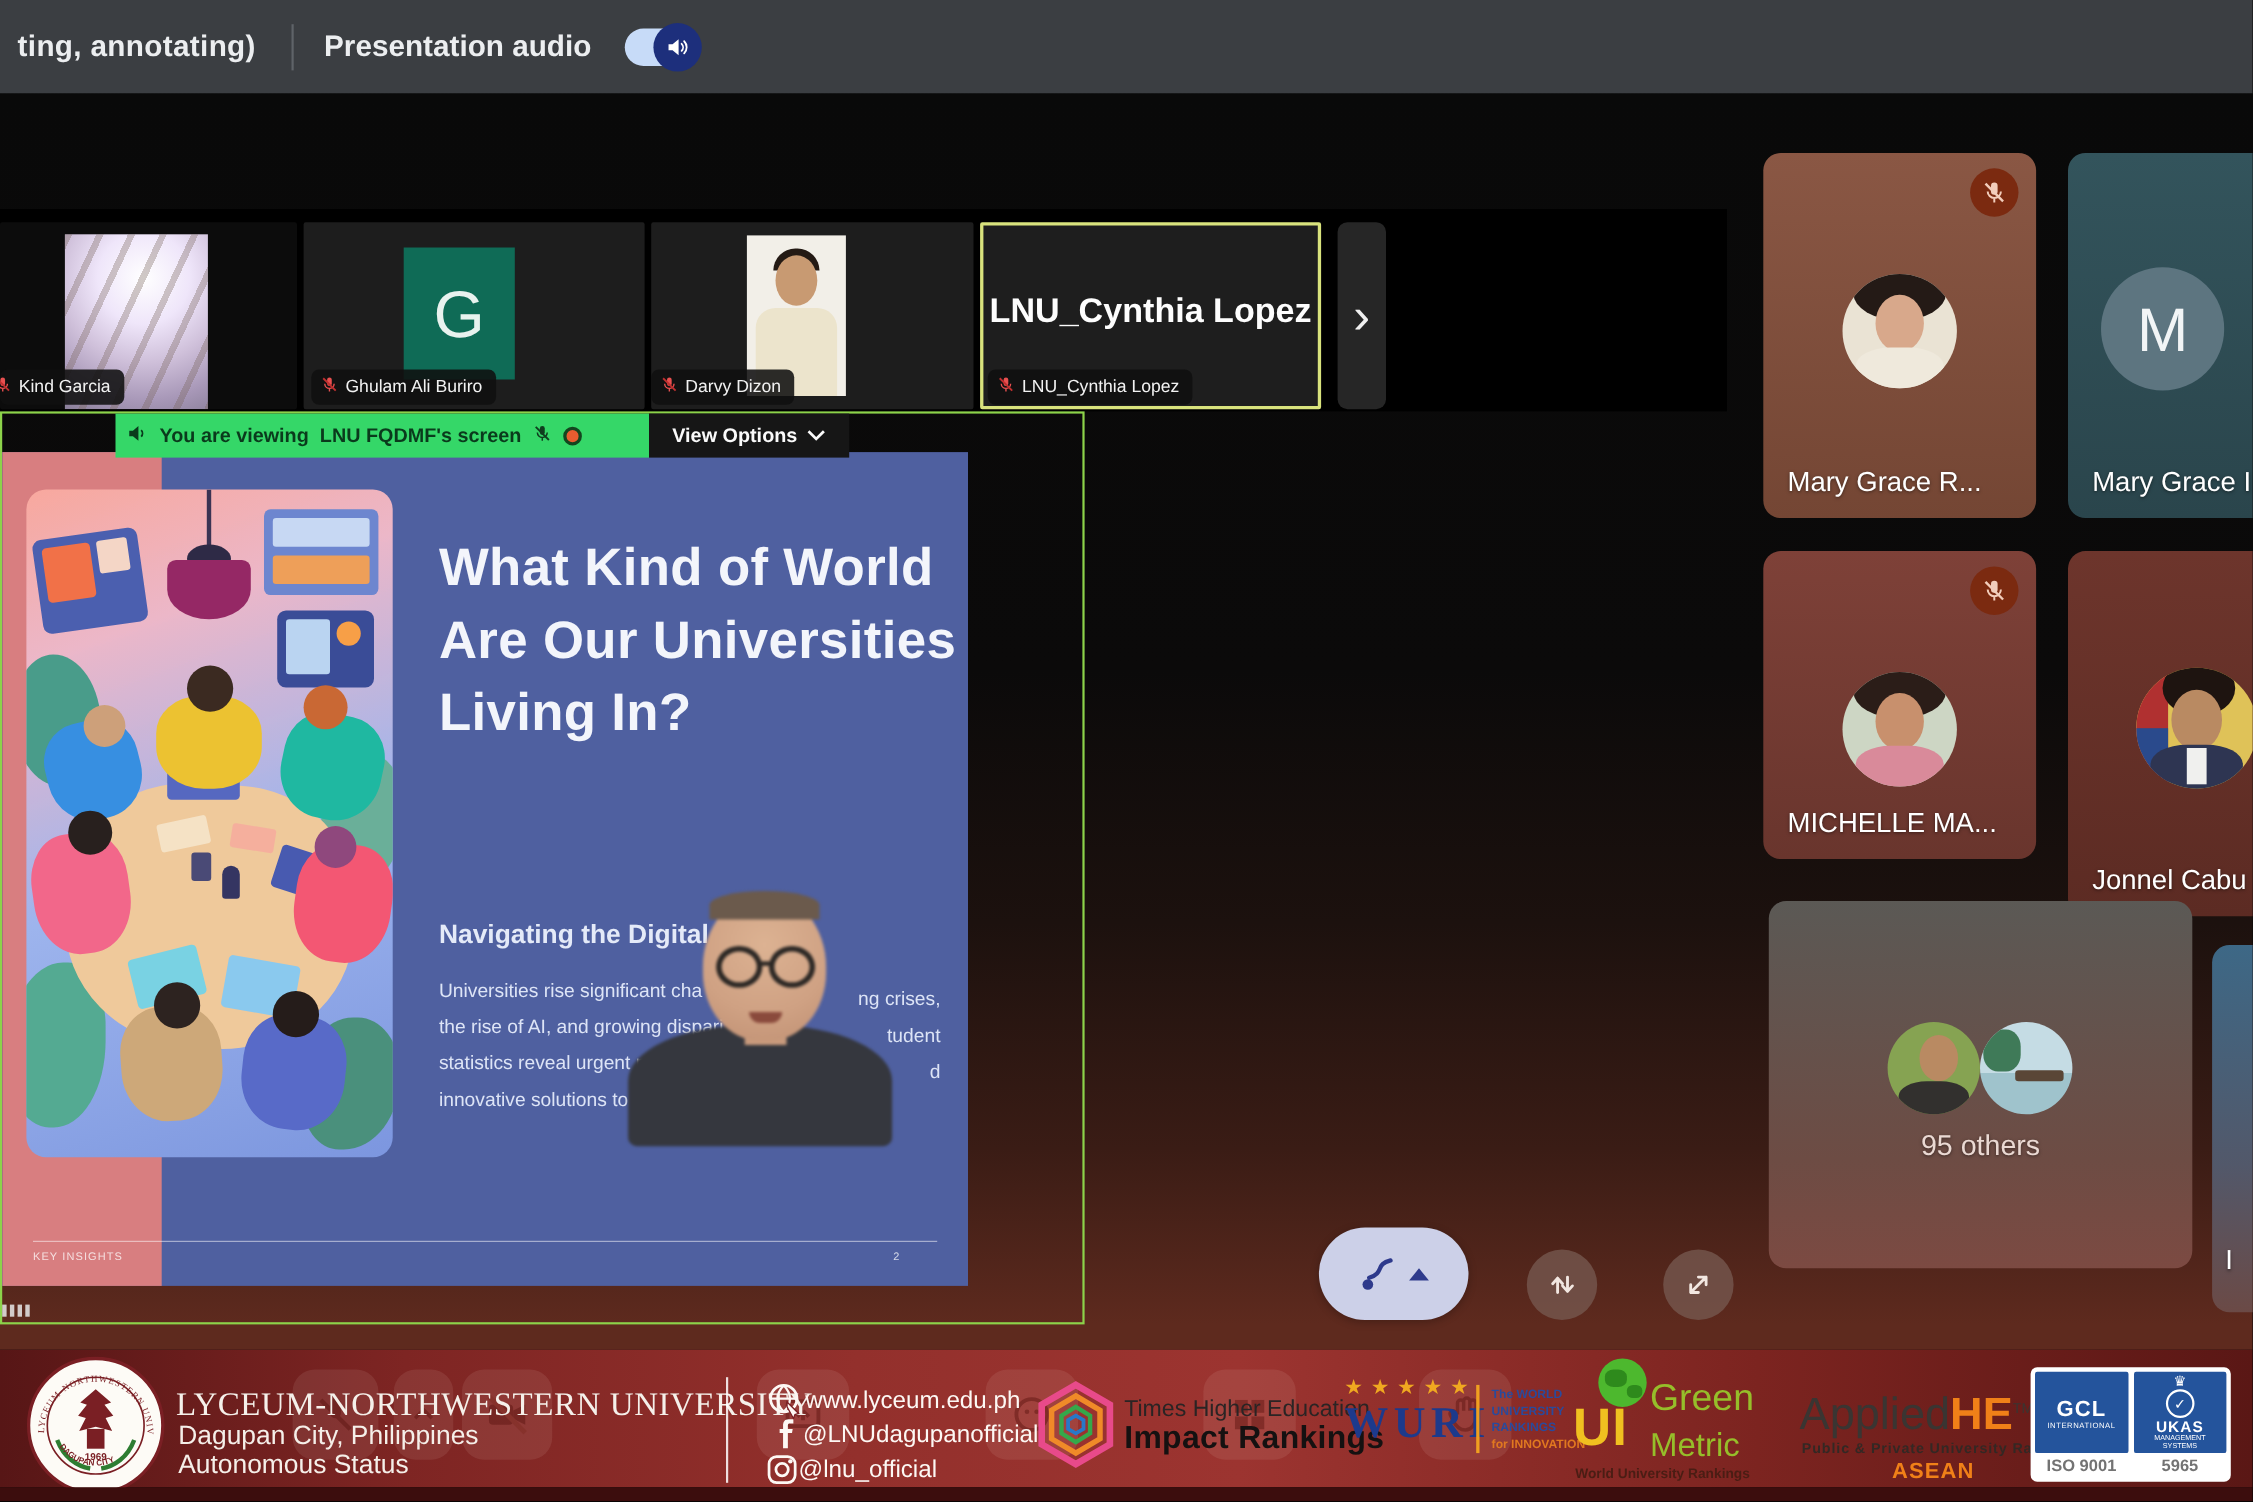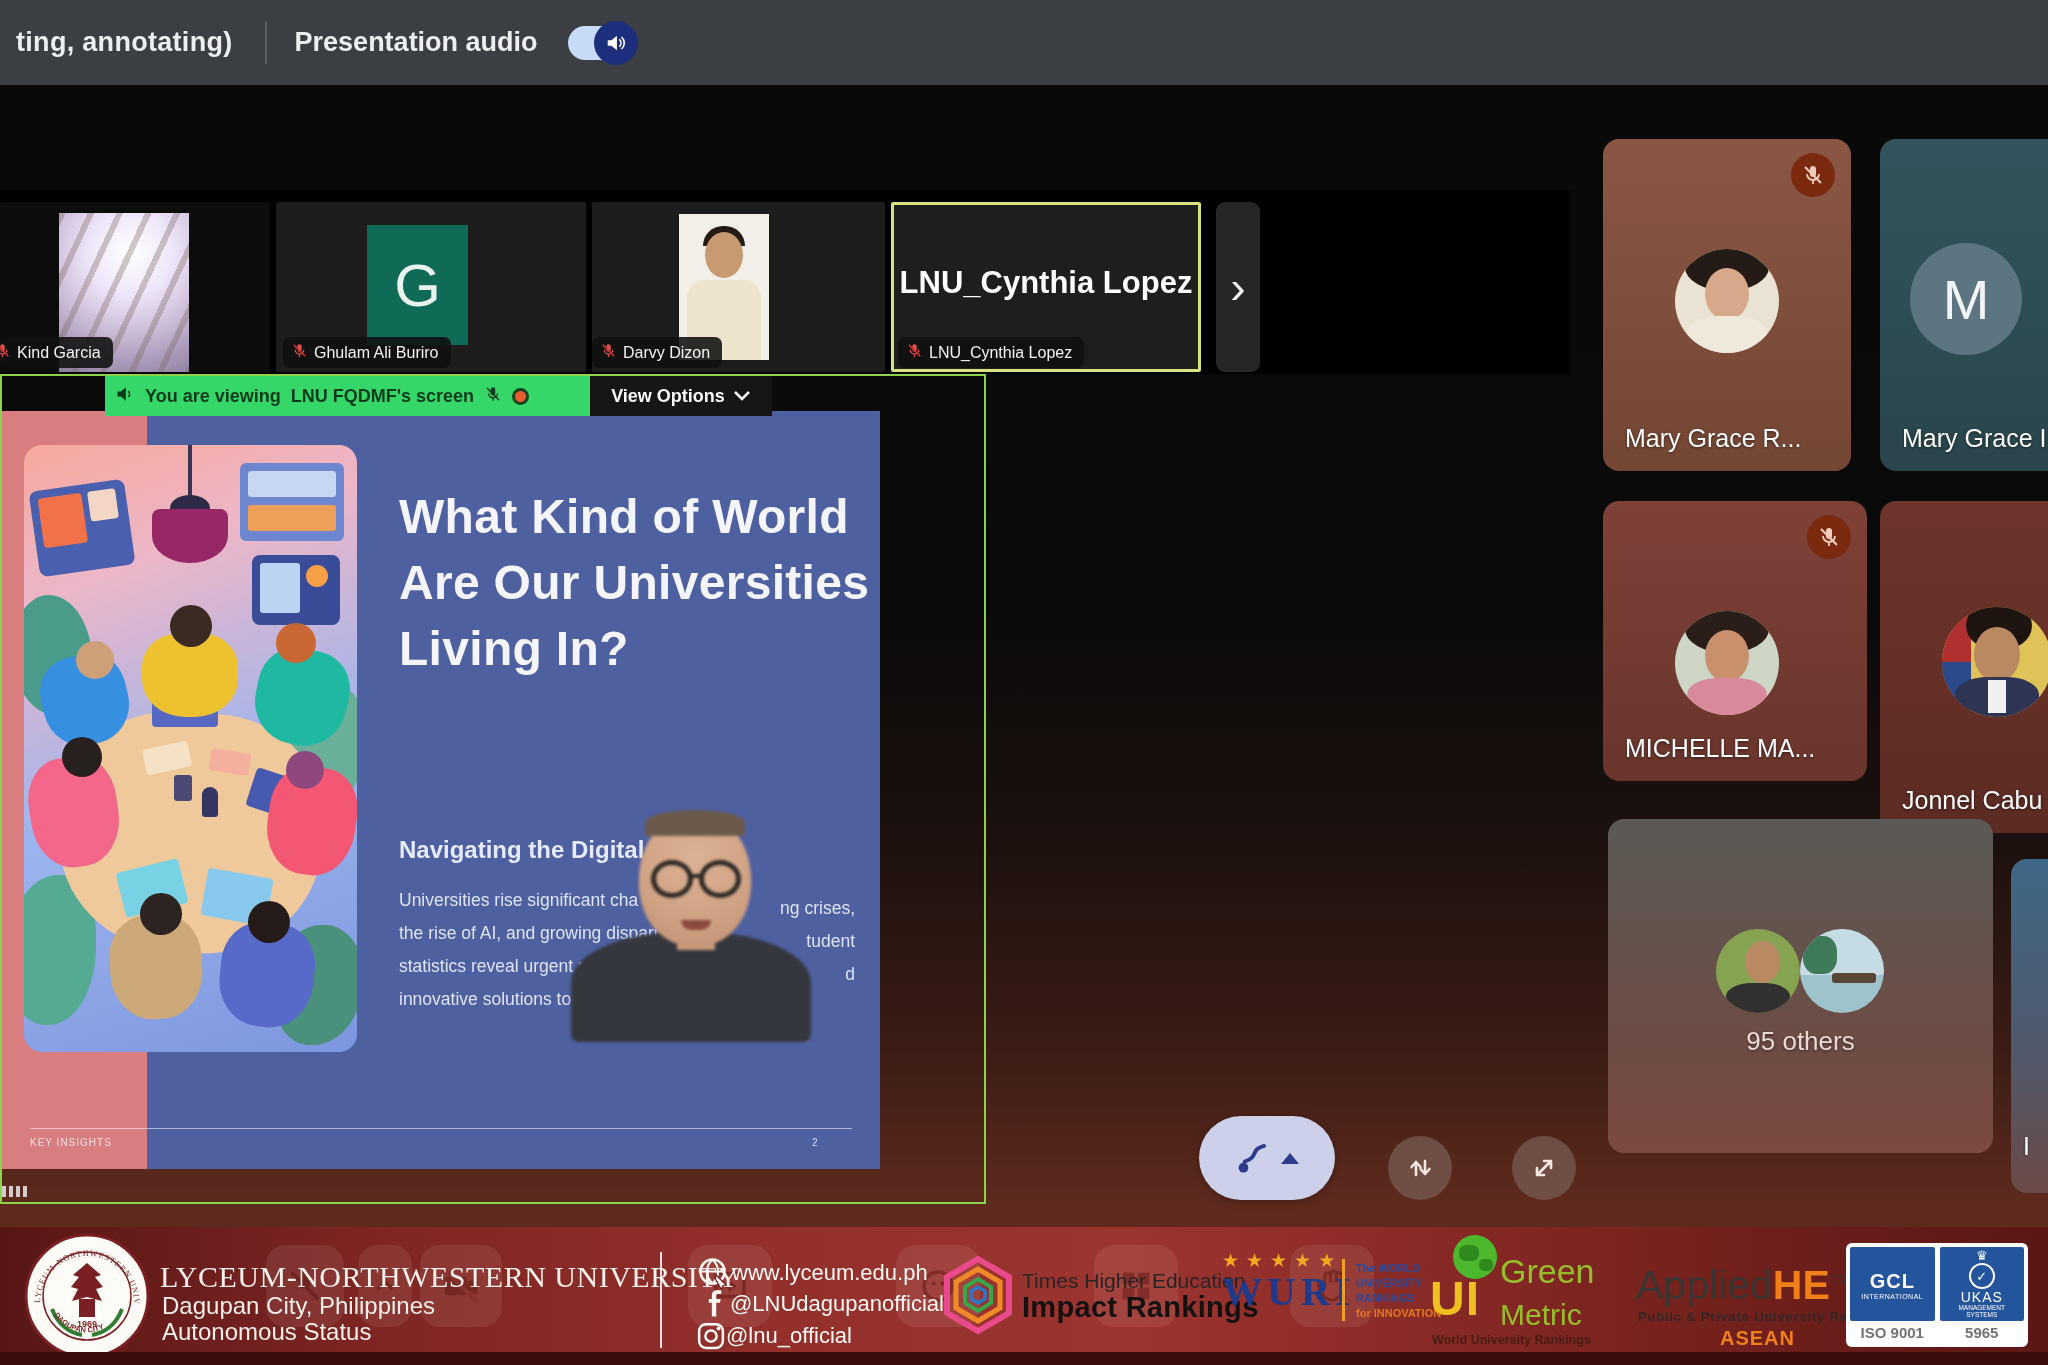--- a/index.html
+++ b/index.html
@@ -111,21 +111,21 @@
   #wm i{width:4px;height:11px;background:#e8e8e8;display:block;}
 
   
   .ptile{position:absolute;border-radius:16px;overflow:hidden;}
   .ptile .pname{position:absolute;left:22px;bottom:18px;font-size:25px;font-weight:500;color:#fff;
                 text-shadow:0 1px 3px rgba(0,0,0,.5);white-space:nowrap;}
   .micbadge{position:absolute;right:16px;top:14px;width:44px;height:44px;border-radius:50%;background:#7b2a10;
             display:flex;align-items:center;justify-content:center;}
   #tileA{left:1603px;top:139px;width:248px;height:332px;background:linear-gradient(180deg,#8a5744,#744634);}
   #tileB{left:1880px;top:139px;width:230px;height:332px;background:linear-gradient(180deg,#33545c,#2a454c);}
-  #tileC{left:1603px;top:501px;width:248px;height:280px;background:linear-gradient(180deg,#7e4138,#69352d);padding-left:16px;}
+  #tileC{left:1603px;top:501px;width:248px;height:280px;background:linear-gradient(180deg,#7e4138,#69352d);}
   #tileD{left:1880px;top:501px;width:230px;height:332px;background:linear-gradient(180deg,#6d352c,#5c2b23);}
   #tileE{left:1608px;top:819px;width:385px;height:334px;background:linear-gradient(180deg,#5b5955,#6d4c44 70%,#7c4a42);}
   #tileF{left:2011px;top:859px;width:90px;height:334px;background:linear-gradient(180deg,#3d6886,#52586a 60%,#6b4a46);}
   .av{position:absolute;border-radius:50%;overflow:hidden;}
   .av .hairband{position:absolute;left:10%;top:-6%;width:80%;height:46%;border-radius:50%;}
   .av .faceC{position:absolute;left:29%;top:18%;width:42%;height:50%;border-radius:50%;}
   .av .torsoC{position:absolute;left:12%;top:64%;width:76%;height:40%;border-radius:40% 40% 0 0;}
   .mcircle{position:absolute;left:30px;top:104px;width:112px;height:112px;border-radius:50%;background:#5d7580;
            display:flex;align-items:center;justify-content:center;font-size:56px;color:#f2f5f6;}
   #tileE .pname{left:0;width:100%;text-align:center;bottom:96px;color:#ead9d3;font-size:26px;}
@@ -171,21 +171,21 @@
   #ahe-sub{left:1638px;top:82px;font-size:13px;font-weight:700;color:#332824;letter-spacing:.8px;}
   #ahe-region{left:1720px;top:100px;font-size:20px;font-weight:700;color:#f08018;letter-spacing:1px;}
   #cert{left:1846px;top:16px;width:182px;height:104px;background:#fff;border-radius:6px;display:flex;gap:5px;padding:4px;box-sizing:border-box;}
   .certcol{flex:1;display:flex;flex-direction:column;}
   .certblue{background:#24549c;flex:1;border-radius:2px;display:flex;flex-direction:column;align-items:center;justify-content:center;color:#fff;}
   .certnum{height:22px;display:flex;align-items:center;justify-content:center;color:#737373;font-weight:700;font-size:15px;}
   .gcltxt{font-size:20px;font-weight:700;letter-spacing:1px;line-height:24px;}
   .gclsub{font-size:7px;letter-spacing:.5px;}
   .ukascrown{font-size:13px;line-height:12px;}
   .ukascheck{width:22px;height:22px;border:2.5px solid #fff;border-radius:50%;display:flex;align-items:center;justify-content:center;font-size:13px;margin:1px 0;}
-  .ukastxt{font-size:14px;font-weight:400;letter-spacing:1px;line-height:14px;}
+  .ukastxt{font-size:14px;font-weight:700;letter-spacing:1px;line-height:14px;}
   .ukassub{font-size:6.5px;line-height:7px;text-align:center;}
 </style>
 </head>
 <body>
 
 <div id="page">
 
   <div class="abs" id="topbar">
     <div class="trunc">ting, annotating)</div>
     <div class="vdiv"></div>

